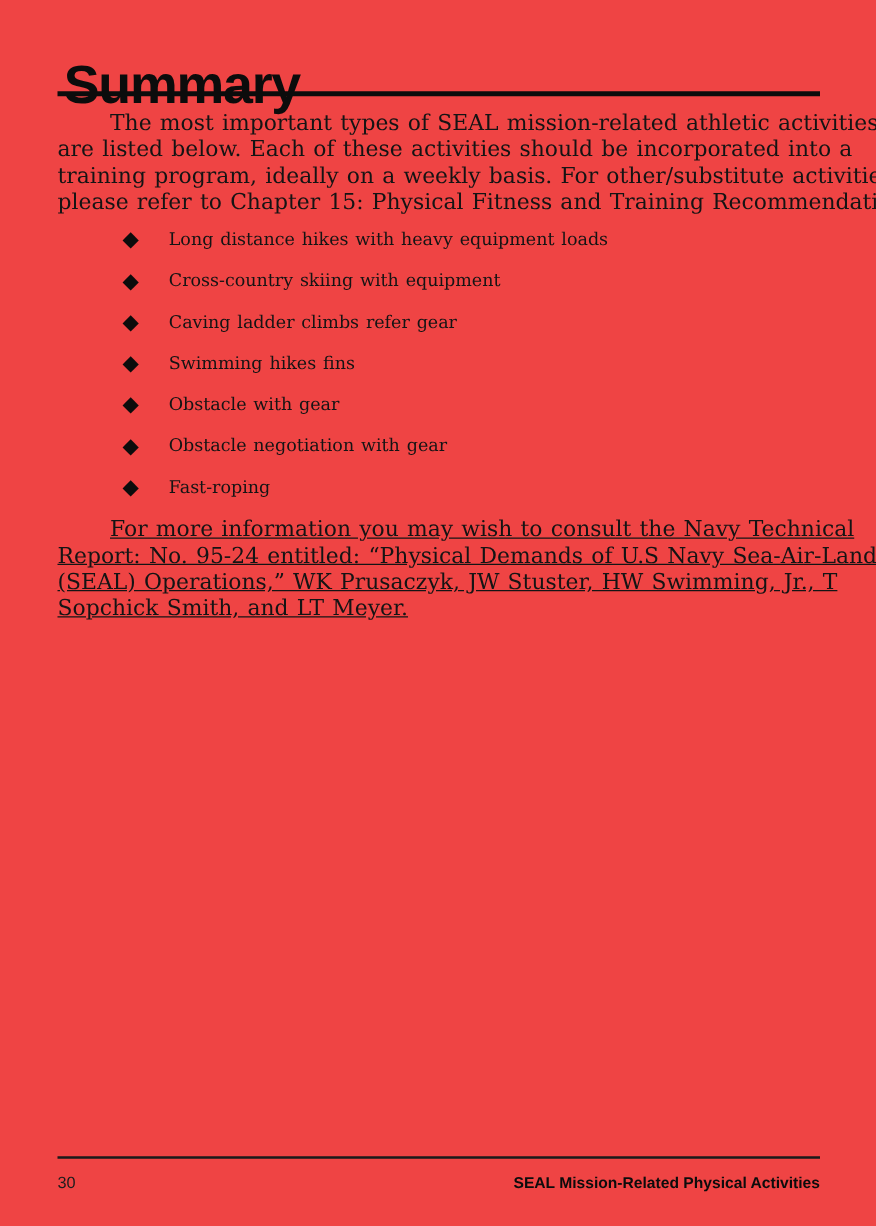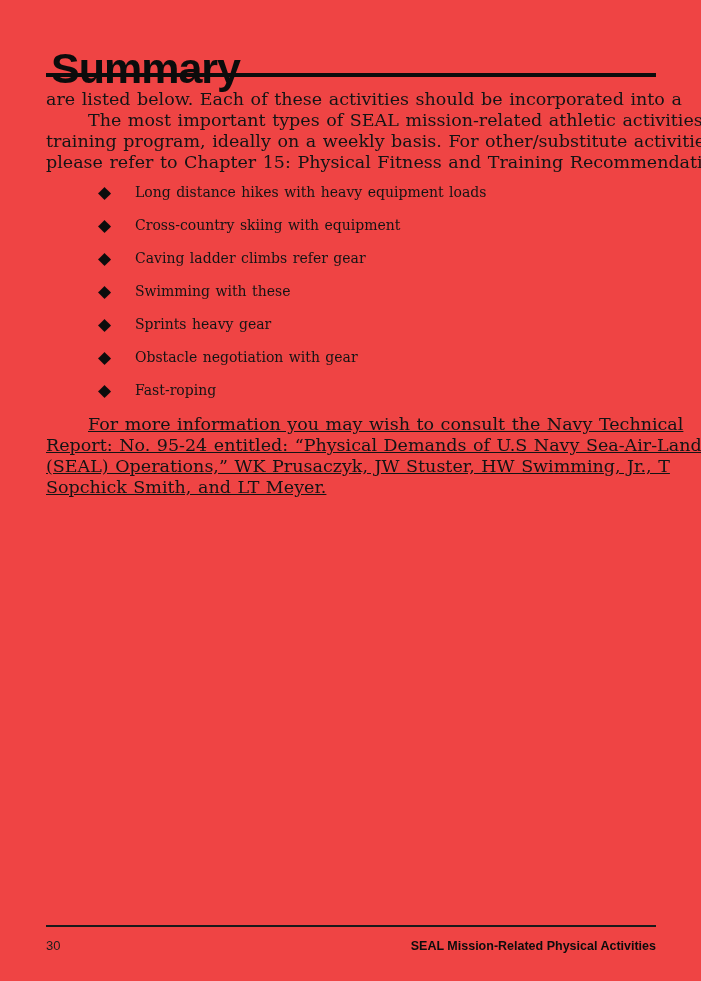--- a/index.html
+++ b/index.html
@@ -111,46 +111,46 @@
 </style>
 </head>
 <body>
 
 <div class="page">
 
   <h1 class="page-title">Summary</h1>
   <div class="title-rule"></div>
 
   <div class="text-block intro-paragraph">
+    <div class="text-line indent">The most important types of SEAL mission-related athletic activities</div>
     <div class="text-line">are listed below. Each of these activities should be incorporated into a</div>
-    <div class="text-line indent">The most important types of SEAL mission-related athletic activities</div>
     <div class="text-line">training program, ideally on a weekly basis. For other/substitute activities,</div>
     <div class="text-line">please refer to Chapter 15: Physical Fitness and Training Recommendations.</div>
   </div>
 
   <ul class="activities-list">
     <li class="activity-item">
       <span class="diamond-bullet">◆</span>
       <span class="activity-label">Long distance hikes with heavy equipment loads</span>
     </li>
     <li class="activity-item">
       <span class="diamond-bullet">◆</span>
       <span class="activity-label">Cross-country skiing with equipment</span>
     </li>
     <li class="activity-item">
       <span class="diamond-bullet">◆</span>
       <span class="activity-label">Caving ladder climbs refer gear</span>
     </li>
     <li class="activity-item">
       <span class="diamond-bullet">◆</span>
-      <span class="activity-label">Swimming with these</span>
+      <span class="activity-label">Swimming hikes fins</span>
     </li>
     <li class="activity-item">
       <span class="diamond-bullet">◆</span>
-      <span class="activity-label">Sprints heavy gear</span>
+      <span class="activity-label">Obstacle with gear</span>
     </li>
     <li class="activity-item">
       <span class="diamond-bullet">◆</span>
       <span class="activity-label">Obstacle negotiation with gear</span>
     </li>
     <li class="activity-item">
       <span class="diamond-bullet">◆</span>
       <span class="activity-label">Fast-roping</span>
     </li>
   </ul>

